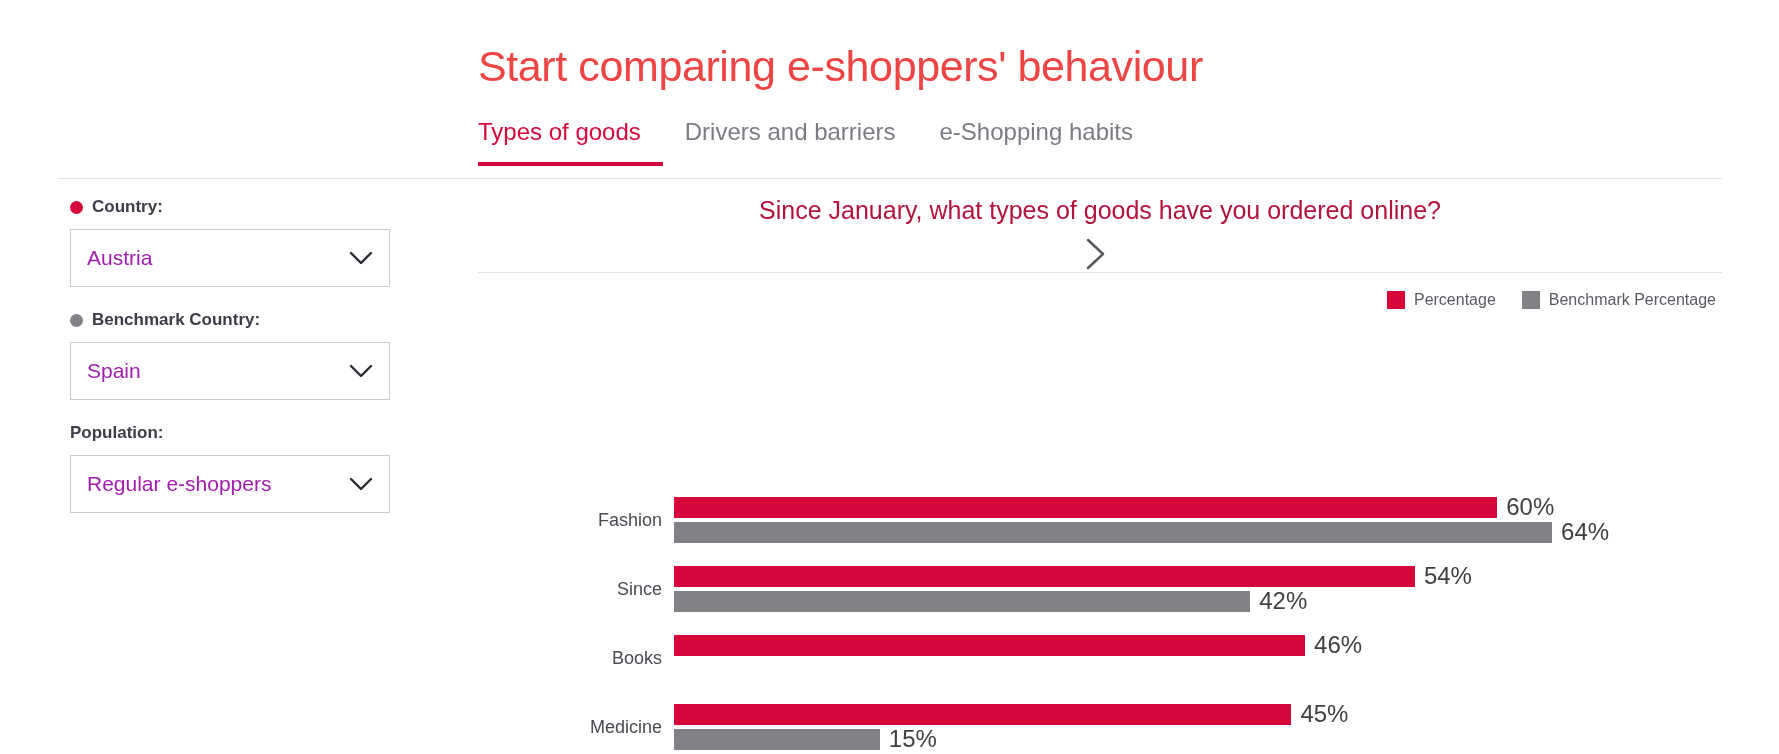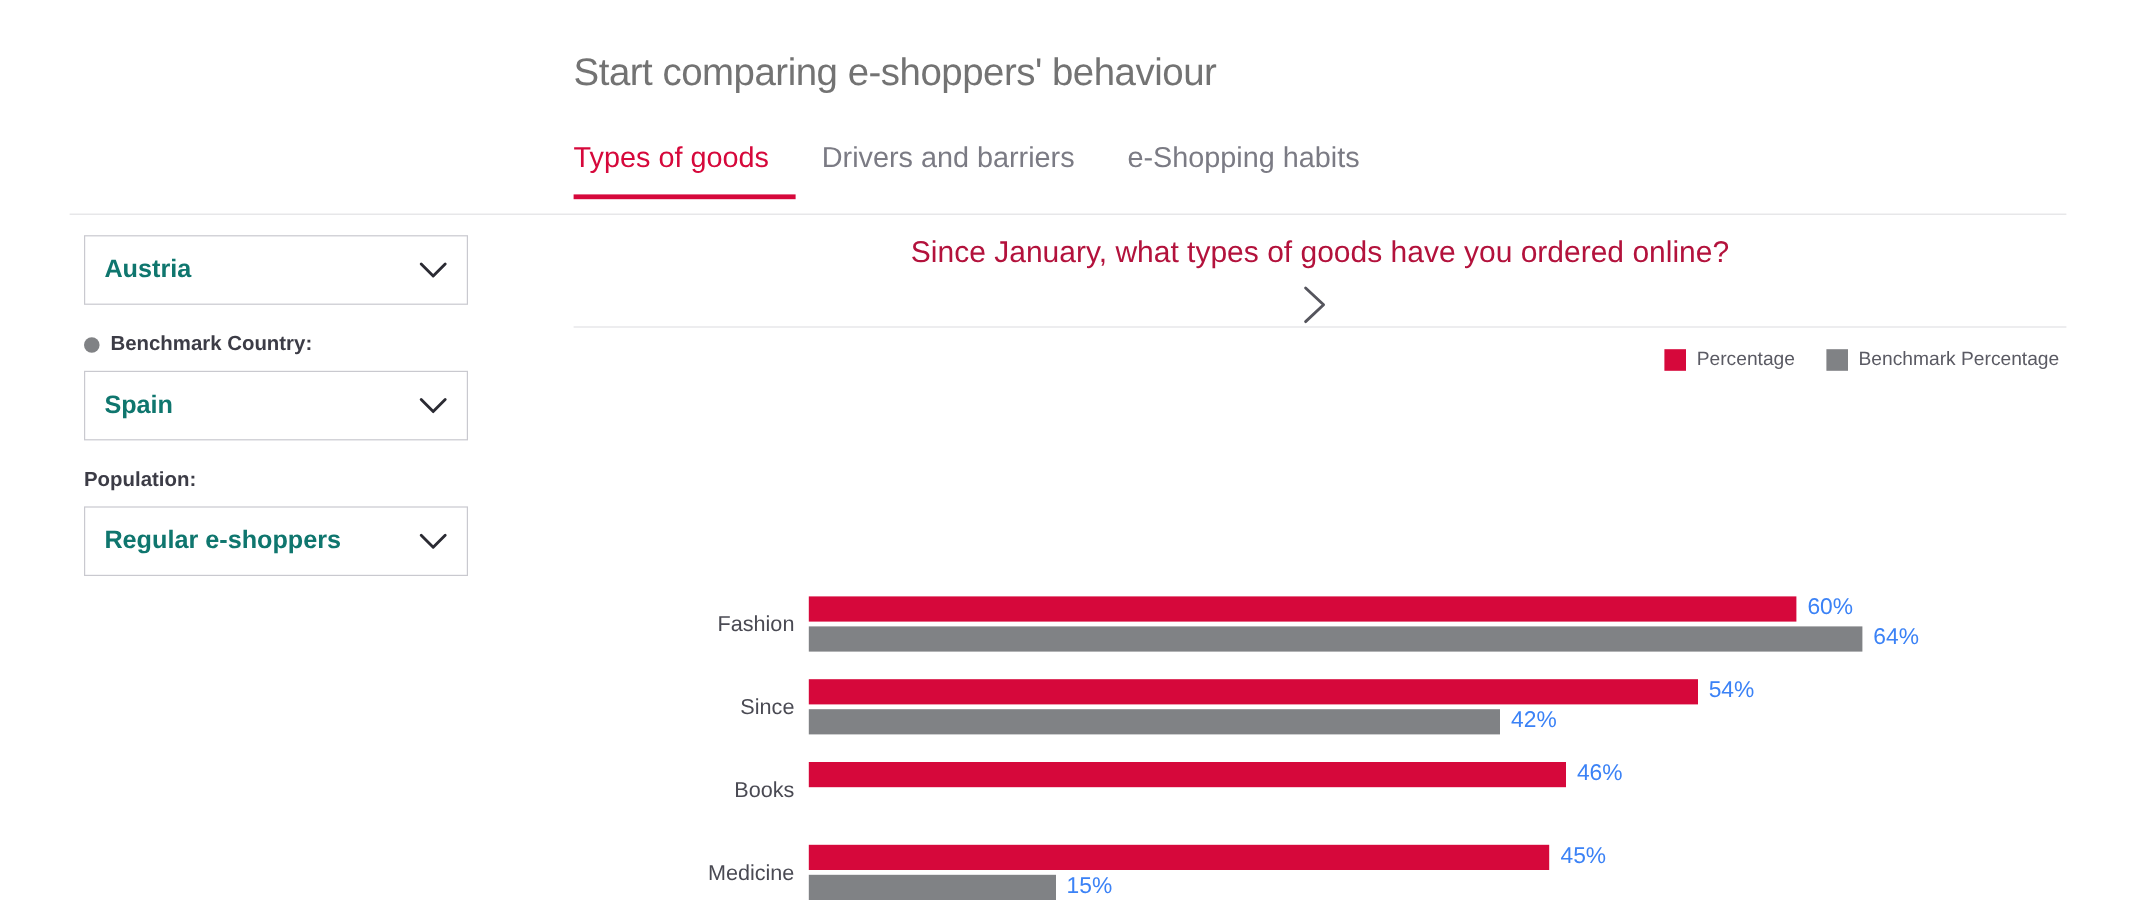--- a/index.html
+++ b/index.html
@@ -13,23 +13,23 @@
   #app {
     position: relative;
     width: 1779px; height: 754px;
     background: #ffffff;
   }
 
   
   .page-title {
     position: absolute;
     left: 478px; top: 42px;
-    font-size: 32px;
+    font-size: 43px;
     font-weight: 400;
-    color: #737373;
+    color: #ef4444;
     letter-spacing: -0.4px;
     white-space: nowrap;
   }
 
   .tabs {
     position: absolute;
     left: 478px; top: 118px;
     display: flex;
     align-items: flex-end;
     gap: 0px;
@@ -86,22 +86,22 @@
     width: 320px; height: 58px;
     border: 1px solid #c9c9cf;
     background: #fff;
     display: flex;
     align-items: center;
     padding: 0 16px;
     cursor: pointer;
   }
   .select-value {
     font-size: 21px;
-    color: #0f766e;
-    font-weight: 700;
+    color: #a21caf;
+    font-weight: 400;
     flex: 1;
     white-space: nowrap;
     overflow: hidden;
   }
   .chev-down {
     width: 24px; height: 14px;
     flex: 0 0 auto;
     margin-left: 6px;
   }
 
@@ -177,22 +177,22 @@
     height: 21px;
   }
   .bar-line + .bar-line { margin-top: 4px; }
   .bar {
     height: 21px;
     display: inline-block;
   }
   .bar.red  { background: #d6083b; }
   .bar.gray { background: #808285; }
   .bar-value {
-    font-size: 19px;
-    color: #3b82f6;
+    font-size: 24px;
+    color: #404040;
     margin-left: 9px;
     white-space: nowrap;
   }
 </style>
 </head>
 <body>
 
 <div id="app">
 
   <div class="page-title">Start comparing e-shoppers' behaviour</div>
@@ -207,20 +207,24 @@
     <div class="tab">
       <span>e-Shopping habits</span>
     </div>
   </div>
 
   <div class="header-rule"></div>
 
   <div class="sidebar">
 
     <div class="field">
+      <div class="field-label">
+        <span class="dot red"></span>
+        <span>Country:</span>
+      </div>
       <div class="select-box">
         <span class="select-value">Austria</span>
         <svg class="chev-down" viewBox="0 0 24 14">
           <polyline points="2,2 12,12 22,2" fill="none" stroke="#2b2b33" stroke-width="2.4" stroke-linecap="round" stroke-linejoin="round"></polyline>
         </svg>
       </div>
     </div>
 
     <div class="field">
       <div class="field-label">

